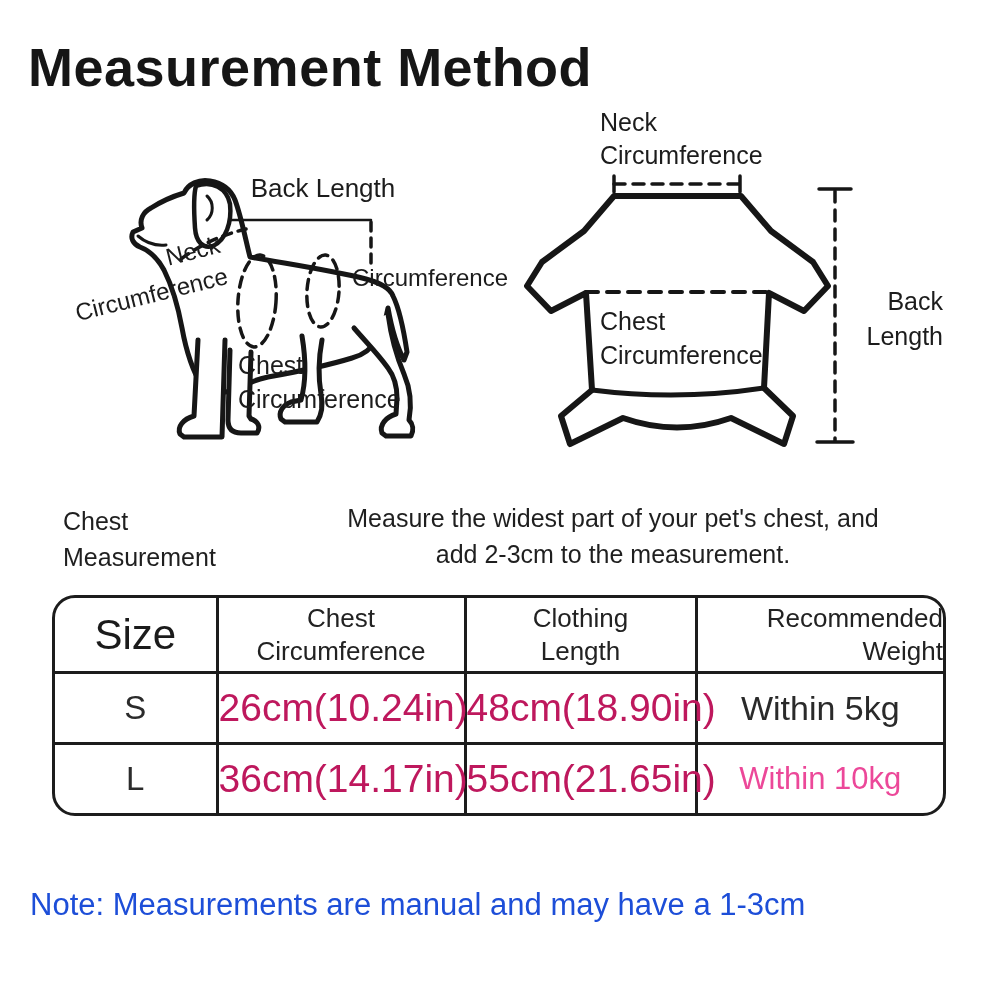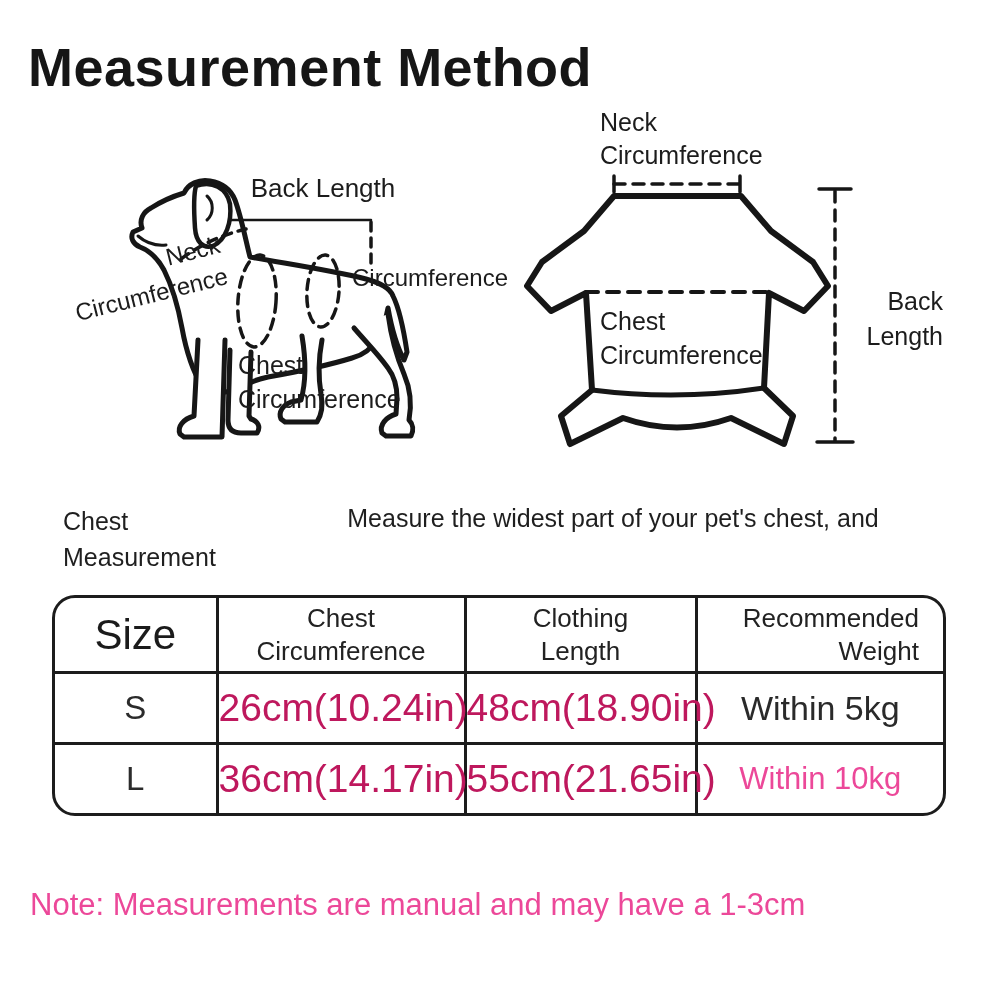--- a/index.html
+++ b/index.html
@@ -22,27 +22,27 @@
   
   #chest-measure-heading{left:63px;top:503px;font-size:25px;line-height:36px;}
   #instruction{left:260px;top:500px;width:706px;text-align:center;font-size:25px;line-height:36px;}
   
   #size-table-wrap{left:52px;top:595px;width:888px;border:3px solid #1c1c1c;border-radius:23px;overflow:hidden;background:#fff;}
   table#size-table{border-collapse:collapse;border:3px hidden;table-layout:fixed;width:100%;}
   #size-table td{border:3px solid #1c1c1c;vertical-align:middle;text-align:center;padding:0;color:#222;}
   #size-table .hrow td{height:73px;font-size:26px;line-height:33px;}
   #size-table .drow td{height:68px;}
   #size-table td.size-head{font-size:42px;color:#1b1b1b;}
-  #size-table td.weight-head{text-align:right;padding-right:24px;}
+  #size-table td.weight-head{text-align:right;}
   #size-table td.size-cell{font-size:33px;color:#2b2b2b;}
   #size-table td.val-cell{font-size:39px;color:#be185d;}
   #size-table td.weight-s{font-size:34px;color:#2a2a2a;}
   #size-table td.weight-l{font-size:31px;color:#ec4899;}
   
-  #note{left:30px;top:880px;width:940px;font-size:31px;line-height:49px;color:#ec4899;}
+  #note{left:30px;top:880px;width:940px;font-size:31px;line-height:49px;color:#1d4ed8;}
   svg{display:block;}
 </style>
 </head>
 <body>
 
 <div id="canvas">
 
   <svg class="abs" style="left:0;top:0;" width="1000" height="1000" viewBox="0 0 1000 1000" fill="none" stroke-linejoin="round" stroke-linecap="round">
 
     <g stroke="#161616">
@@ -141,20 +141,21 @@
     <div>Back</div>
     <div>Length</div>
   </div>
 
   <div id="chest-measure-heading" class="abs">
     <div>Chest</div>
     <div>Measurement</div>
   </div>
   <div id="instruction" class="abs">
     <div>Measure the widest part of your pet's chest, and</div>
+    <div>add 2-3cm to the measurement.</div>
   </div>
 
   <div id="size-table-wrap" class="abs">
     <table id="size-table">
       <colgroup>
           <col style="width:162px">
           <col style="width:248px">
           <col style="width:231px">
           <col style="width:247px">
         </colgroup>

